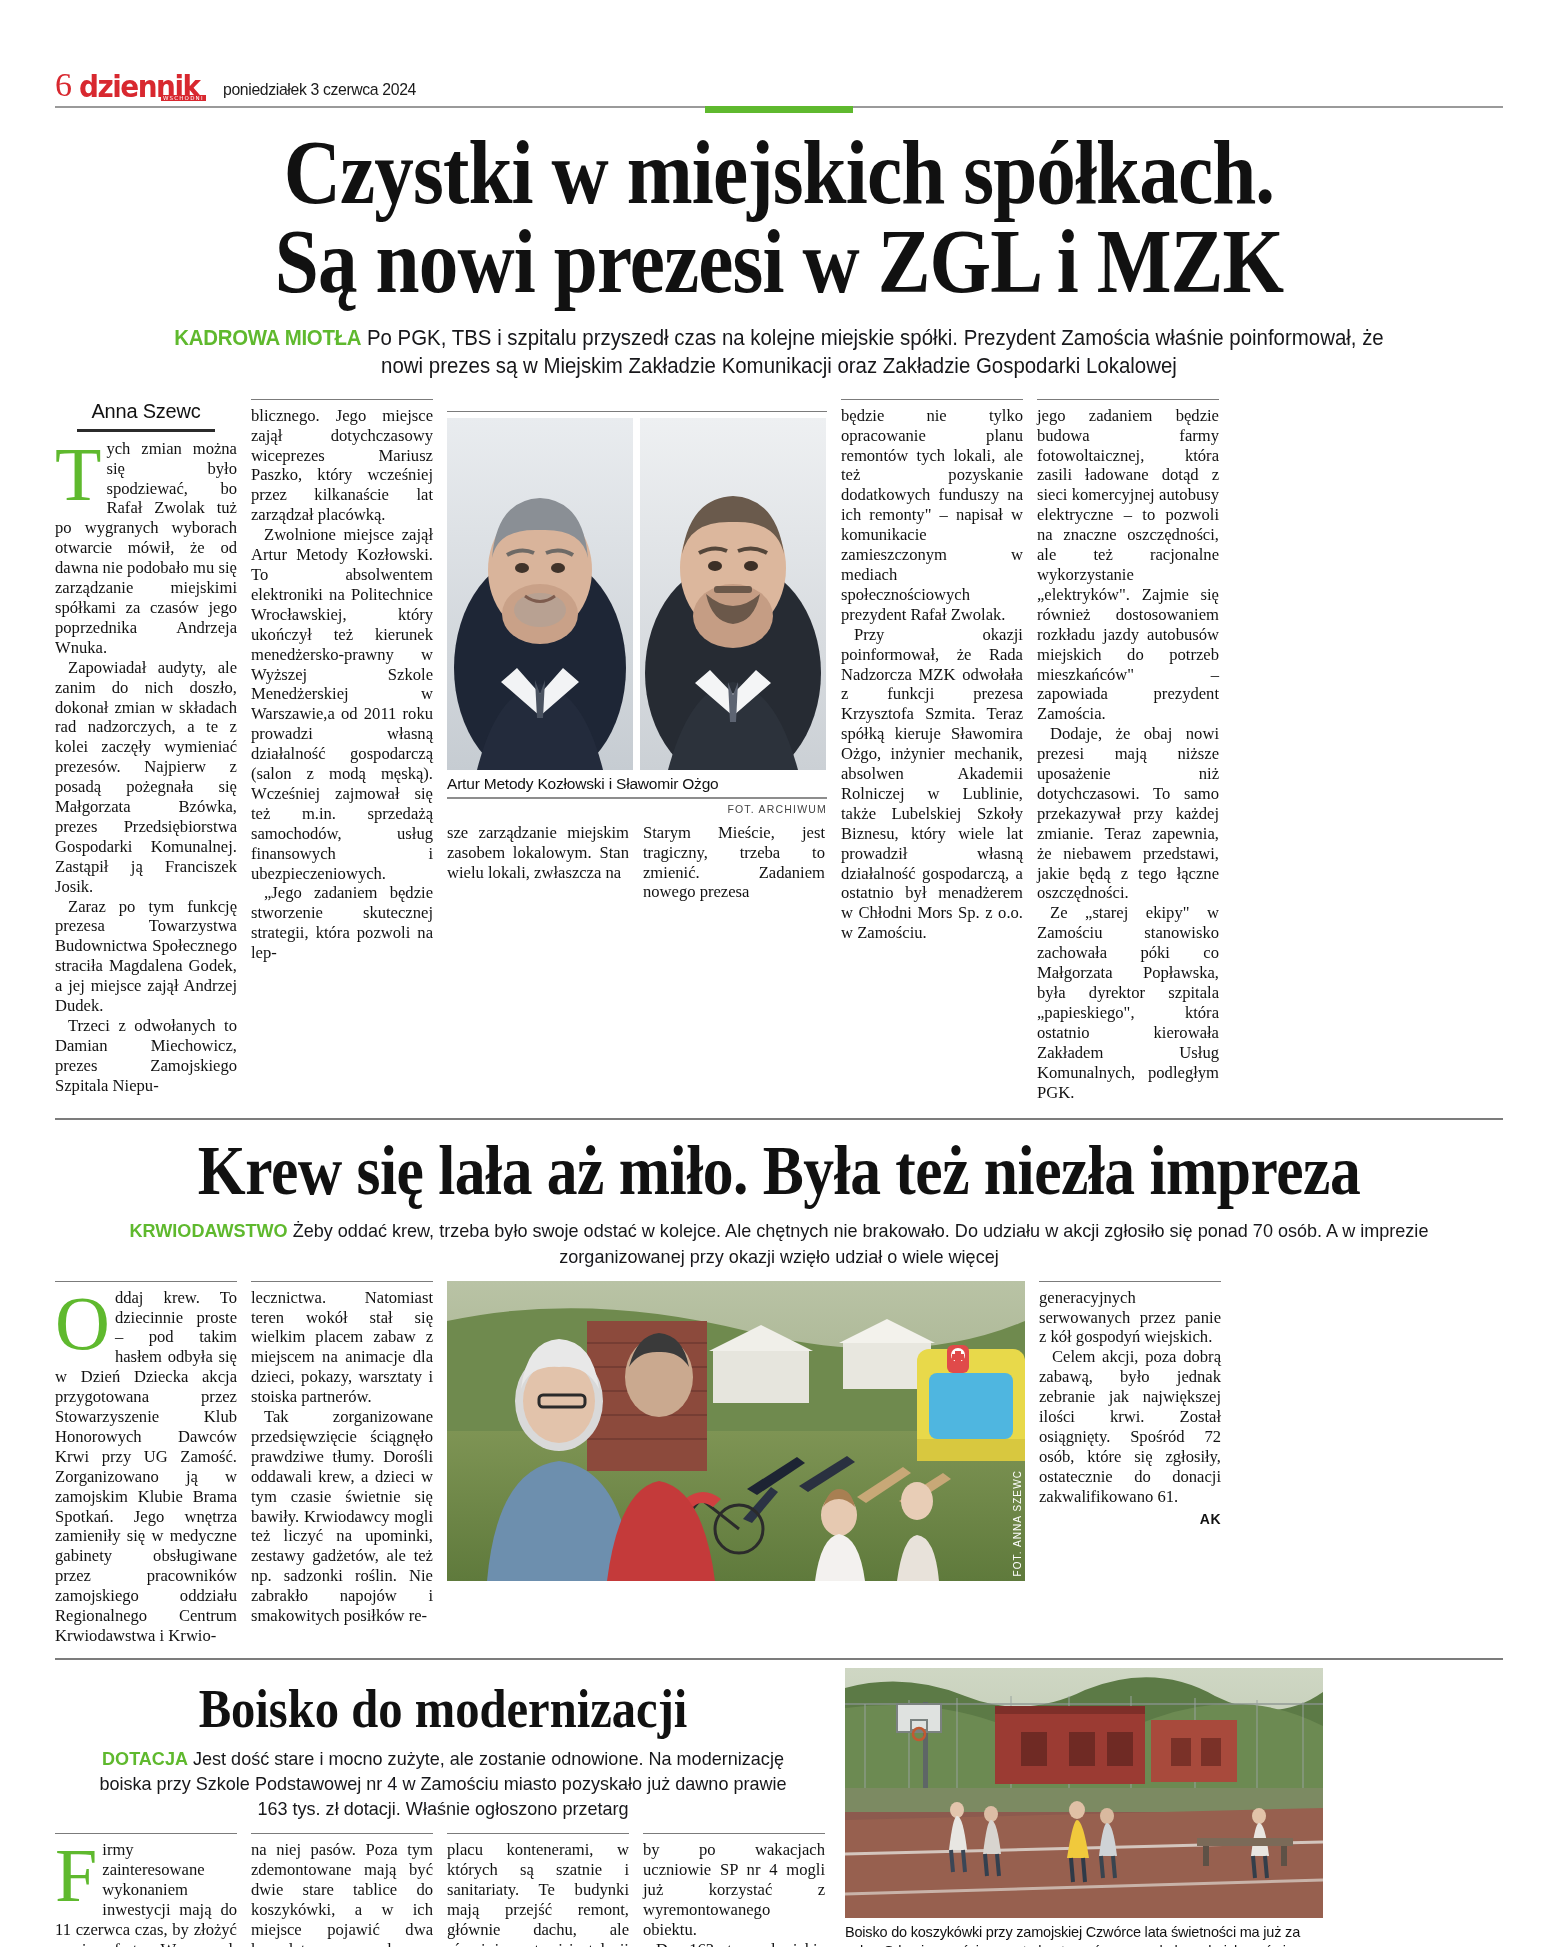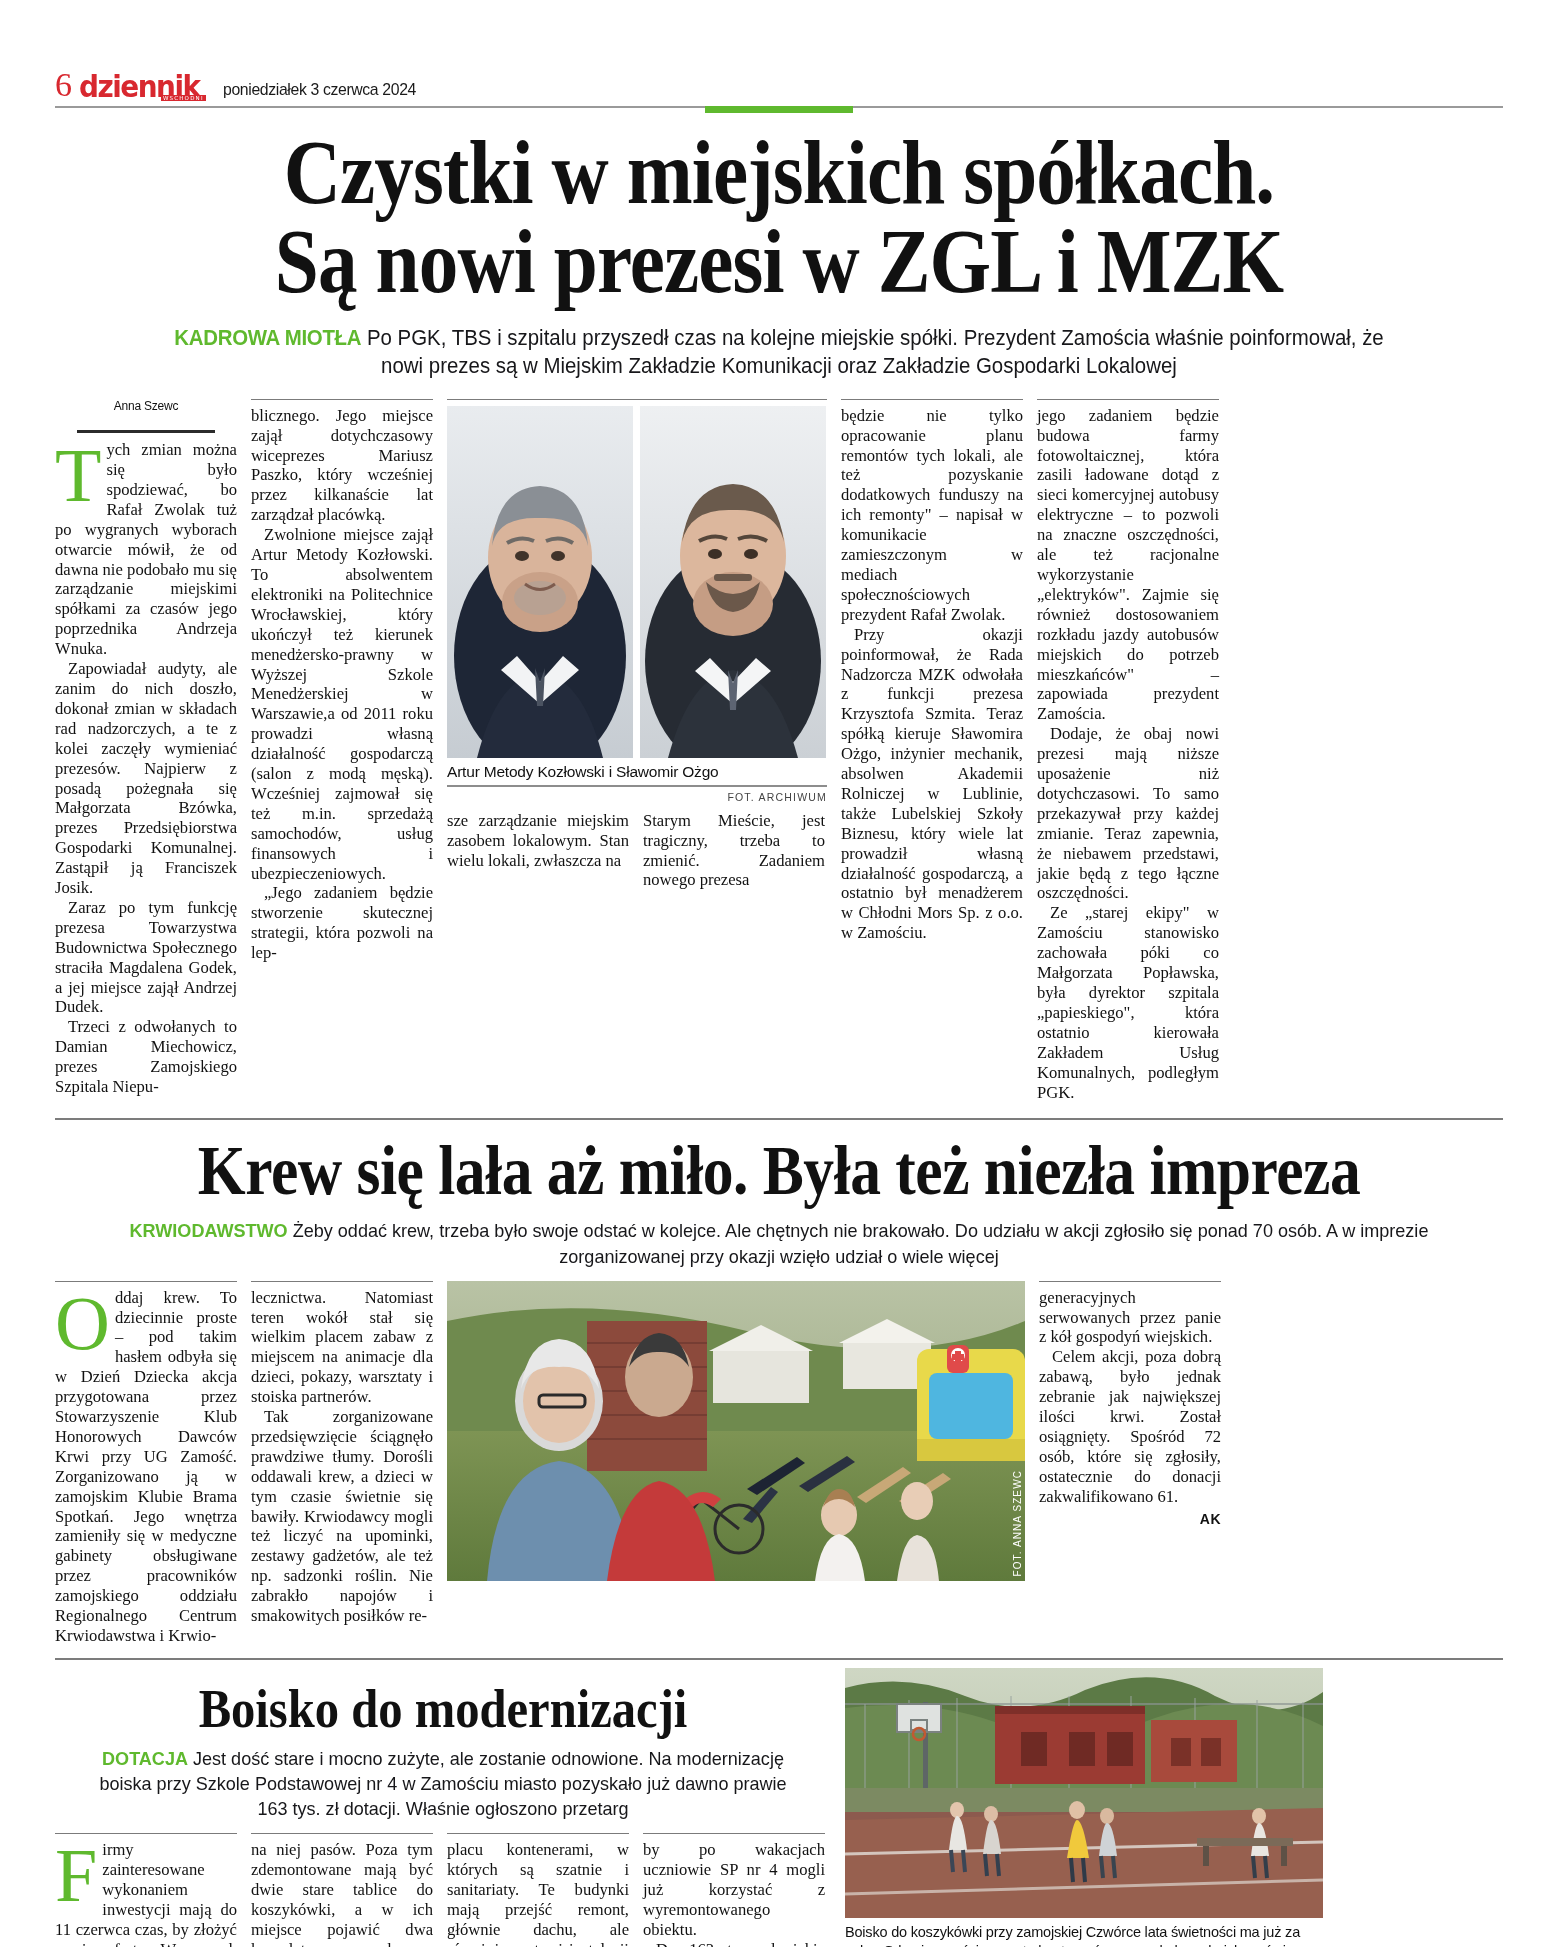--- a/index.html
+++ b/index.html
@@ -137,24 +137,24 @@
     text-align:justify;
     hyphens:auto;
     color:#111;
   }
   .col:last-child{margin-right:0;}
   .col p{margin:0;text-indent:13px;}
   .col p.first{text-indent:0;}
 
   .byline{
     font-family:"Liberation Sans", sans-serif;
-    font-size:12px;
+    font-size:20px;
     text-align:center;
     border-bottom:3px solid #2b2b2b;
-    padding-bottom:17px;
+    padding-bottom:6px;
     margin:0 22px 7px 22px;
     letter-spacing:-0.2px;
   }
   .col-rule{
     border-top:1.5px solid #7b7b7b;
     margin-bottom:0;
   }
 
   .dropcap{
     float:left;
@@ -300,21 +300,21 @@
       <p>Trzeci z odwołanych to Damian Miechowicz, prezes Zamojskiego Szpitala Niepu-</p>
     </div>
 
     <div class="col" style="width:182px;">
       <div class="col-rule" style="margin-bottom:6px;"></div>
       <p class="first">blicznego. Jego miejsce zajął dotychczasowy wiceprezes Mariusz Paszko, który wcześniej przez kilkanaście lat zarządzał placówką.</p>
       <p>Zwolnione miejsce zajął Artur Metody Kozłowski. To absolwentem elektroniki na Politechnice Wrocławskiej, który ukończył też kierunek menedżersko-prawny w Wyższej Szkole Menedżerskiej w Warszawie,a od 2011 roku prowadzi własną działalność gospodarczą (salon z modą męską). Wcześniej zajmował się też m.in. sprzedażą samochodów, usług finansowych i ubezpieczeniowych.</p>
       <p>„Jego zadaniem będzie stworzenie skutecznej strategii, która pozwoli na lep-</p>
     </div>
 
-    <div style="width:380px;margin-right:14px;">
+    <div style="width:380px;margin-right:14px;margin-top:12px;">
       <div class="col-rule" style="margin-bottom:6px;"></div>
       <div class="photo-pair">
         <div class="ph">
           <svg class="photo" viewBox="0 0 186 352" preserveAspectRatio="xMidYMid slice">
             <defs>
               <linearGradient id="bg1" x1="0" y1="0" x2="0" y2="1">
                 <stop offset="0%" stop-color="#e9ecef"></stop>
                     <stop offset="100%" stop-color="#c6ccd2"></stop>
               </linearGradient>
             </defs>

